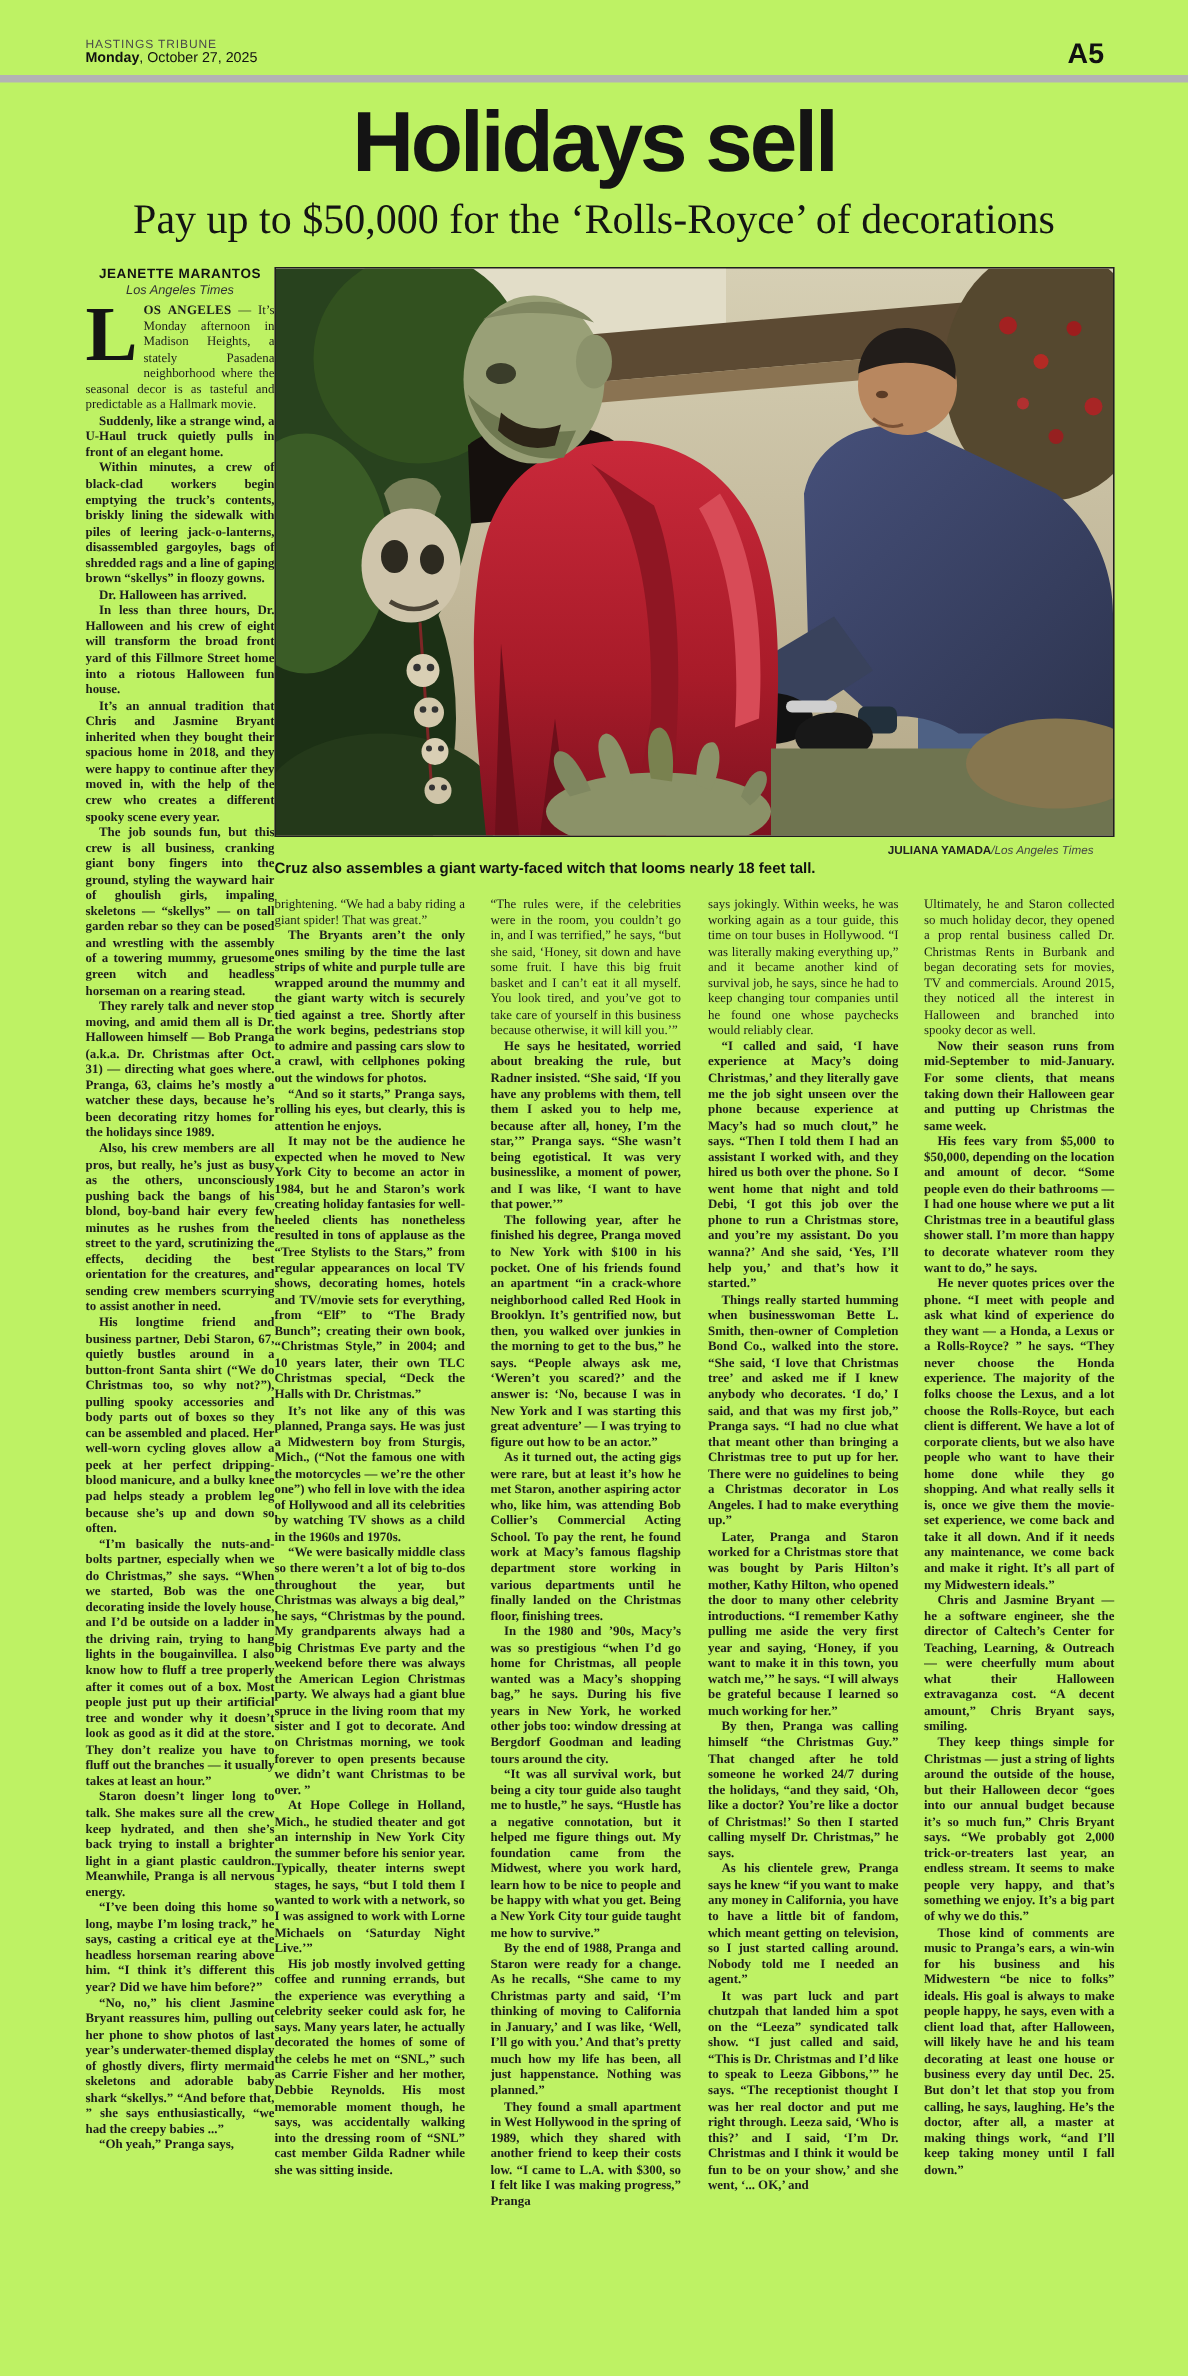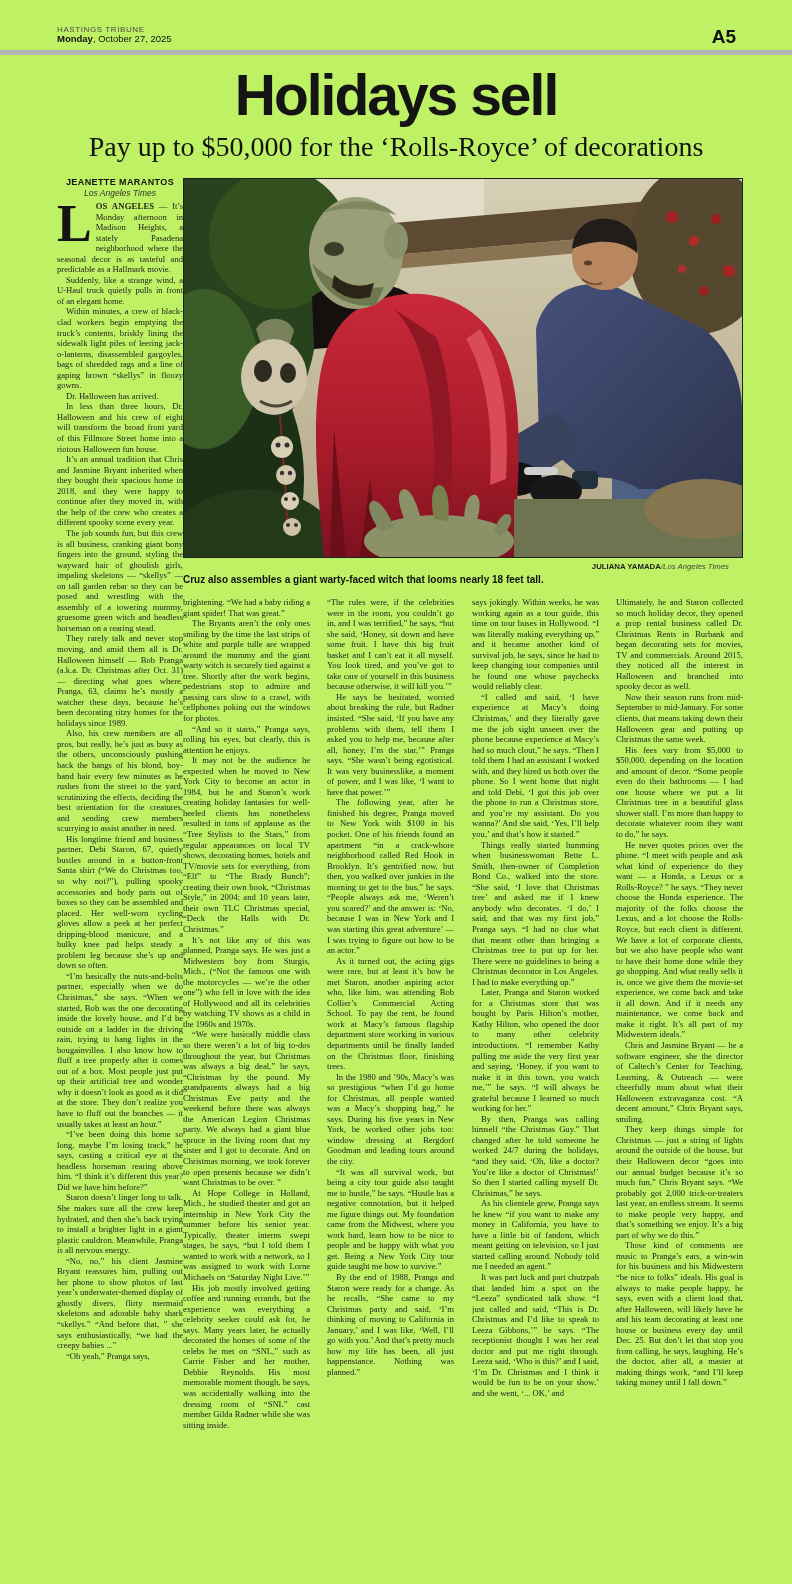--- a/index.html
+++ b/index.html
@@ -31,21 +31,21 @@
   .photo-credit{position:absolute;left:169px;top:562px;width:560px;text-align:right;
                 font-family:"Liberation Sans",sans-serif;font-size:7.8px;color:#222;}
   .photo-credit .credit-name{font-weight:700;}
   .photo-credit .credit-org{font-style:italic;color:#444;}
   .photo-caption{position:absolute;left:183px;top:574px;width:560px;
                  font-family:"Liberation Sans",sans-serif;font-weight:700;font-size:10px;color:#111;}
   
   .col{position:absolute;box-sizing:border-box;overflow:hidden;
        font-size:8.6px;line-height:10.55px;text-align:justify;color:#1c1c1c;}
   .col p{margin:0;}
-  .col p + p{text-indent:9px;}
+  .col p + p{text-indent:9px;font-weight:bold;}
   .col-1{left:57px;top:201px;width:126px;height:1360px;}
   .four-cols{position:absolute;left:183px;top:597px;width:560px;height:962px;}
   .four-cols .col{position:absolute;top:0;width:127px;height:962px;}
   .fc0{left:0;} .fc1{left:144px;} .fc2{left:289px;} .fc3{left:433px;}
   .dropcap{float:left;font-family:"Liberation Serif",serif;font-weight:700;
            font-size:52px;line-height:42px;padding:2px 4px 0 0;color:#141414;}
   .opening strong{font-weight:700;letter-spacing:.2px;}
 </style>
 </head>
 <body>
@@ -165,31 +165,31 @@
     </svg>
   </div>
 
   <div class="photo-credit"><span class="credit-name">JULIANA YAMADA</span><span class="credit-org">/Los Angeles Times</span></div>
 
   <div class="photo-caption">Cruz also assembles a giant warty-faced witch that looms nearly 18 feet tall.</div>
 
   <div class="col col-1">
       <p class="opening"><span class="dropcap">L</span><strong>OS ANGELES</strong> — It’s Monday afternoon in Madison Heights, a stately Pasadena neighborhood where the seasonal decor is as tasteful and predictable as a Hallmark movie.</p>
       <p>Suddenly, like a strange wind, a U-Haul truck quietly pulls in front of an elegant home.</p>
-      <p>Within minutes, a crew of black-clad workers begin emptying the truck’s contents, briskly lining the sidewalk light piles of leering jack-o-lanterns, disassembled gargoyles, bags of shredded rags and a line of gaping brown “skellys” in floozy gowns.</p>
+      <p>Within minutes, a crew of black-clad workers begin emptying the truck’s contents, briskly lining the sidewalk with piles of leering jack-o-lanterns, disassembled gargoyles, bags of shredded rags and a line of gaping brown “skellys” in floozy gowns.</p>
       <p>Dr. Halloween has arrived.</p>
       <p>In less than three hours, Dr. Halloween and his crew of eight will transform the broad front yard of this Fillmore Street home into a riotous Halloween fun house.</p>
       <p>It’s an annual tradition that Chris and Jasmine Bryant inherited when they bought their spacious home in 2018, and they were happy to continue after they moved in, with the help of the crew who creates a different spooky scene every year.</p>
       <p>The job sounds fun, but this crew is all business, cranking giant bony fingers into the ground, styling the wayward hair of ghoulish girls, impaling skeletons — “skellys” — on tall garden rebar so they can be posed and wrestling with the assembly of a towering mummy, gruesome green witch and headless horseman on a rearing stead.</p>
       <p>They rarely talk and never stop moving, and amid them all is Dr. Halloween himself — Bob Pranga (a.k.a. Dr. Christmas after Oct. 31) — directing what goes where. Pranga, 63, claims he’s mostly a watcher these days, because he’s been decorating ritzy homes for the holidays since 1989.</p>
       <p>Also, his crew members are all pros, but really, he’s just as busy as the others, unconsciously pushing back the bangs of his blond, boy-band hair every few minutes as he rushes from the street to the yard, scrutinizing the effects, deciding the best orientation for the creatures, and sending crew members scurrying to assist another in need.</p>
       <p>His longtime friend and business partner, Debi Staron, 67, quietly bustles around in a button-front Santa shirt (“We do Christmas too, so why not?”), pulling spooky accessories and body parts out of boxes so they can be assembled and placed. Her well-worn cycling gloves allow a peek at her perfect dripping-blood manicure, and a bulky knee pad helps steady a problem leg because she’s up and down so often.</p>
       <p>“I’m basically the nuts-and-bolts partner, especially when we do Christmas,” she says. “When we started, Bob was the one decorating inside the lovely house, and I’d be outside on a ladder in the driving rain, trying to hang lights in the bougainvillea. I also know how to fluff a tree properly after it comes out of a box. Most people just put up their artificial tree and wonder why it doesn’t look as good as it did at the store. They don’t realize you have to fluff out the branches — it usually takes at least an hour.”</p>
+      <p>Staron doesn’t linger long to talk. She makes sure all the crew keep hydrated, and then she’s back trying to install a brighter light in a giant plastic cauldron. Meanwhile, Pranga is all nervous energy.</p>
       <p>“I’ve been doing this home so long, maybe I’m losing track,” he says, casting a critical eye at the headless horseman rearing above him. “I think it’s different this year? Did we have him before?”</p>
-      <p>Staron doesn’t linger long to talk. She makes sure all the crew keep hydrated, and then she’s back trying to install a brighter light in a giant plastic cauldron. Meanwhile, Pranga is all nervous energy.</p>
       <p>“No, no,” his client Jasmine Bryant reassures him, pulling out her phone to show photos of last year’s underwater-themed display of ghostly divers, flirty mermaid skeletons and adorable baby shark “skellys.” “And before that, ” she says enthusiastically, “we had the creepy babies ...”</p>
       <p>“Oh yeah,” Pranga says,</p>
     </div>
 
   <div class="four-cols">
     <div class="col fc0">
         <p>brightening. “We had a baby riding a giant spider! That was great.”</p>
         <p>The Bryants aren’t the only ones smiling by the time the last strips of white and purple tulle are wrapped around the mummy and the giant warty witch is securely tied against a tree. Shortly after the work begins, pedestrians stop to admire and passing cars slow to a crawl, with cellphones poking out the windows for photos.</p>
         <p>“And so it starts,” Pranga says, rolling his eyes, but clearly, this is attention he enjoys.</p>
         <p>It may not be the audience he expected when he moved to New York City to become an actor in 1984, but he and Staron’s work creating holiday fantasies for well-heeled clients has nonetheless resulted in tons of applause as the “Tree Stylists to the Stars,” from regular appearances on local TV shows, decorating homes, hotels and TV/movie sets for everything, from “Elf” to “The Brady Bunch”; creating their own book, “Christmas Style,” in 2004; and 10 years later, their own TLC Christmas special, “Deck the Halls with Dr. Christmas.”</p>
@@ -199,20 +199,21 @@
         <p>His job mostly involved getting coffee and running errands, but the experience was everything a celebrity seeker could ask for, he says. Many years later, he actually decorated the homes of some of the celebs he met on “SNL,” such as Carrie Fisher and her mother, Debbie Reynolds. His most memorable moment though, he says, was accidentally walking into the dressing room of “SNL” cast member Gilda Radner while she was sitting inside.</p>
       </div>
     <div class="col fc1">
         <p>“The rules were, if the celebrities were in the room, you couldn’t go in, and I was terrified,” he says, “but she said, ‘Honey, sit down and have some fruit. I have this big fruit basket and I can’t eat it all myself. You look tired, and you’ve got to take care of yourself in this business because otherwise, it will kill you.’”</p>
         <p>He says he hesitated, worried about breaking the rule, but Radner insisted. “She said, ‘If you have any problems with them, tell them I asked you to help me, because after all, honey, I’m the star,’” Pranga says. “She wasn’t being egotistical. It was very businesslike, a moment of power, and I was like, ‘I want to have that power.’”</p>
         <p>The following year, after he finished his degree, Pranga moved to New York with $100 in his pocket. One of his friends found an apartment “in a crack-whore neighborhood called Red Hook in Brooklyn. It’s gentrified now, but then, you walked over junkies in the morning to get to the bus,” he says. “People always ask me, ‘Weren’t you scared?’ and the answer is: ‘No, because I was in New York and I was starting this great adventure’ — I was trying to figure out how to be an actor.”</p>
         <p>As it turned out, the acting gigs were rare, but at least it’s how he met Staron, another aspiring actor who, like him, was attending Bob Collier’s Commercial Acting School. To pay the rent, he found work at Macy’s famous flagship department store working in various departments until he finally landed on the Christmas floor, finishing trees.</p>
         <p>In the 1980 and ’90s, Macy’s was so prestigious “when I’d go home for Christmas, all people wanted was a Macy’s shopping bag,” he says. During his five years in New York, he worked other jobs too: window dressing at Bergdorf Goodman and leading tours around the city.</p>
         <p>“It was all survival work, but being a city tour guide also taught me to hustle,” he says. “Hustle has a negative connotation, but it helped me figure things out. My foundation came from the Midwest, where you work hard, learn how to be nice to people and be happy with what you get. Being a New York City tour guide taught me how to survive.”</p>
         <p>By the end of 1988, Pranga and Staron were ready for a change. As he recalls, “She came to my Christmas party and said, ‘I’m thinking of moving to California in January,’ and I was like, ‘Well, I’ll go with you.’ And that’s pretty much how my life has been, all just happenstance. Nothing was planned.”</p>
+        <p>They found a small apartment in West Hollywood in the spring of 1989, which they shared with another friend to keep their costs low. “I came to L.A. with $300, so I felt like I was making progress,” Pranga</p>
       </div>
     <div class="col fc2">
         <p>says jokingly. Within weeks, he was working again as a tour guide, this time on tour buses in Hollywood. “I was literally making everything up,” and it became another kind of survival job, he says, since he had to keep changing tour companies until he found one whose paychecks would reliably clear.</p>
         <p>“I called and said, ‘I have experience at Macy’s doing Christmas,’ and they literally gave me the job sight unseen over the phone because experience at Macy’s had so much clout,” he says. “Then I told them I had an assistant I worked with, and they hired us both over the phone. So I went home that night and told Debi, ‘I got this job over the phone to run a Christmas store, and you’re my assistant. Do you wanna?’ And she said, ‘Yes, I’ll help you,’ and that’s how it started.”</p>
         <p>Things really started humming when businesswoman Bette L. Smith, then-owner of Completion Bond Co., walked into the store. “She said, ‘I love that Christmas tree’ and asked me if I knew anybody who decorates. ‘I do,’ I said, and that was my first job,” Pranga says. “I had no clue what that meant other than bringing a Christmas tree to put up for her. There were no guidelines to being a Christmas decorator in Los Angeles. I had to make everything up.”</p>
         <p>Later, Pranga and Staron worked for a Christmas store that was bought by Paris Hilton’s mother, Kathy Hilton, who opened the door to many other celebrity introductions. “I remember Kathy pulling me aside the very first year and saying, ‘Honey, if you want to make it in this town, you watch me,’” he says. “I will always be grateful because I learned so much working for her.”</p>
         <p>By then, Pranga was calling himself “the Christmas Guy.” That changed after he told someone he worked 24/7 during the holidays, “and they said, ‘Oh, like a doctor? You’re like a doctor of Christmas!’ So then I started calling myself Dr. Christmas,” he says.</p>
         <p>As his clientele grew, Pranga says he knew “if you want to make any money in California, you have to have a little bit of fandom, which meant getting on television, so I just started calling around. Nobody told me I needed an agent.”</p>
         <p>It was part luck and part chutzpah that landed him a spot on the “Leeza” syndicated talk show. “I just called and said, “This is Dr. Christmas and I’d like to speak to Leeza Gibbons,’” he says. “The receptionist thought I was her real doctor and put me right through. Leeza said, ‘Who is this?’ and I said, ‘I’m Dr. Christmas and I think it would be fun to be on your show,’ and she went, ‘... OK,’ and</p>
       </div>

